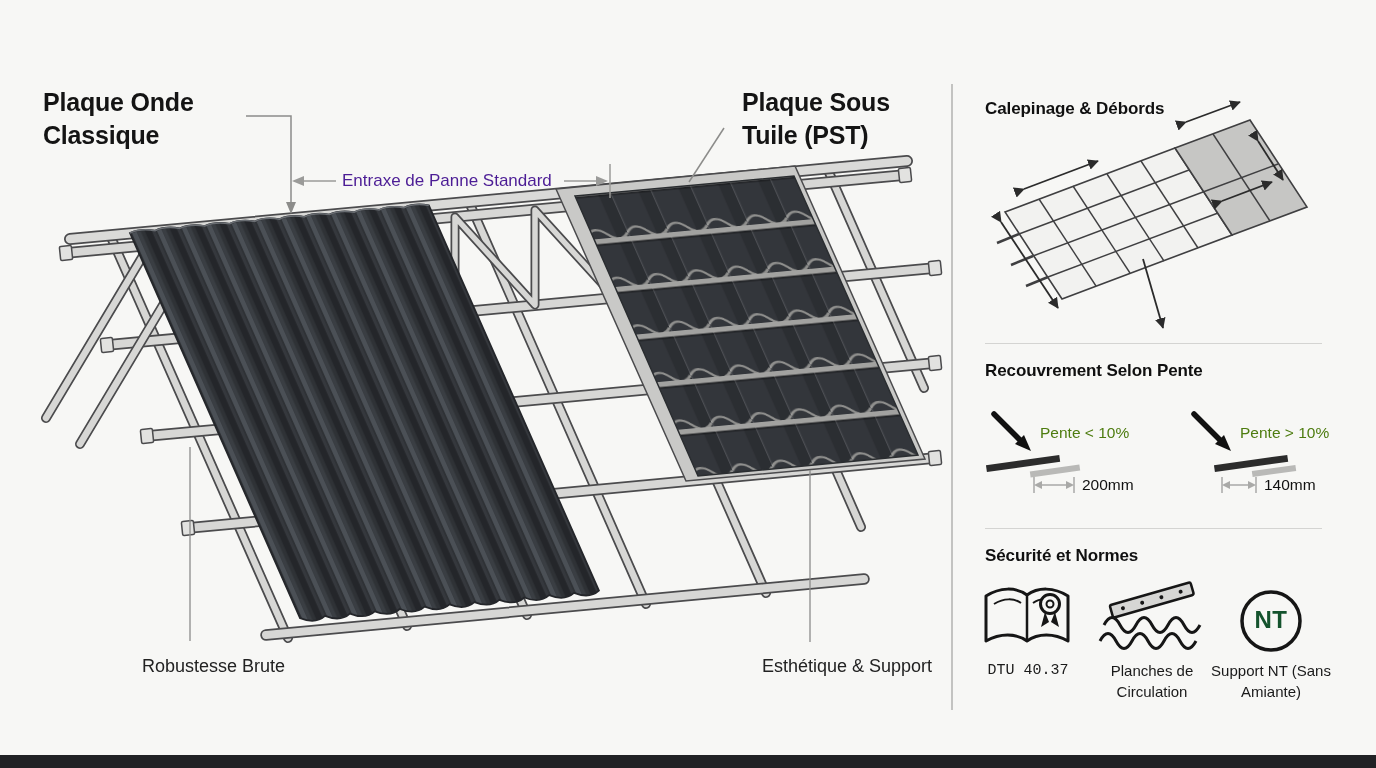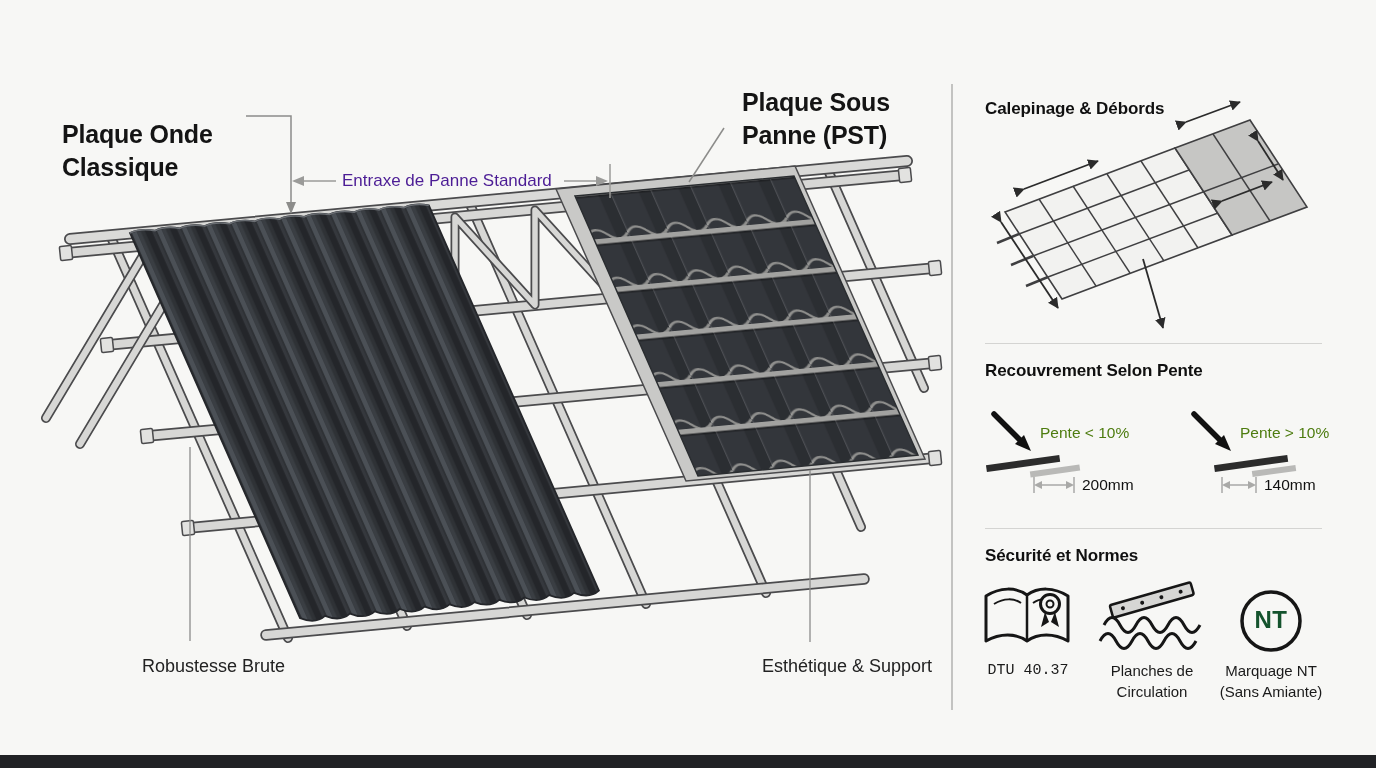--- a/index.html
+++ b/index.html
@@ -227,27 +227,27 @@
         <circle cx="1142" cy="600.5" r="2" fill="#161616" stroke="none"></circle>
         <circle cx="1162" cy="600.5" r="2" fill="#161616" stroke="none"></circle>
         <circle cx="1182" cy="600.5" r="2" fill="#161616" stroke="none"></circle>
       </g>
     </g>
     <g>
       <circle cx="1271" cy="621" r="29" fill="none" stroke="#161616" stroke-width="3.5"></circle>
     </g>
   </svg>
 
-  <div class="txt h-main" style="left:62px;top:86px;margin-top:32px;">
+  <div class="txt h-main" style="left:43px;top:86px;">
     <div>Plaque Onde</div>
     <div>Classique</div>
   </div>
   <div class="txt h-main" style="left:742px;top:86px;">
     <div>Plaque Sous</div>
-    <div>Panne (PST)</div>
+    <div>Tuile (PST)</div>
   </div>
   <div class="txt dim-label" style="left:342px;top:171px;">Entraxe de Panne Standard</div>
   <div class="txt caption-main" style="left:108px;top:656px;">Robustesse Brute</div>
   <div class="txt caption-main" style="left:728px;top:656px;">Esthétique &amp; Support</div>
 
   <div class="vdivider"></div>
   <div class="hdivider" style="top:343px;"></div>
   <div class="hdivider" style="top:528px;"></div>
 
   <div class="txt panel-h" style="left:985px;top:88px;margin-top:11px;">Calepinage &amp; Débords</div>
@@ -255,16 +255,16 @@
   <div class="txt panel-h" style="left:985px;top:361px;">Recouvrement Selon Pente</div>
   <div class="txt pente-label" style="left:1040px;top:424px;">Pente &lt; 10%</div>
   <div class="txt pente-value" style="left:1082px;top:476px;text-align:center;">200mm</div>
   <div class="txt pente-label" style="left:1240px;top:424px;">Pente &gt; 10%</div>
   <div class="txt pente-value" style="left:1264px;top:476px;">140mm</div>
 
   <div class="txt panel-h" style="left:985px;top:546px;">Sécurité et Normes</div>
   <div class="txt nt-text" style="left:1241px;top:606px;width:60px;">NT</div>
   <div class="txt icon-caption" style="left:978px;top:660px;width:100px;font-family:Liberation Mono, monospace;">DTU 40.37</div>
   <div class="txt icon-caption" style="left:1096px;top:660px;width:112px;">Planches de Circulation</div>
-  <div class="txt icon-caption" style="left:1210px;top:660px;width:122px;">Marquage NT (Sans Amiante)</div>
+  <div class="txt icon-caption" style="left:1210px;top:660px;width:122px;">Support NT (Sans Amiante)</div>
 
   <div class="footer-bar"></div>
 </div>
 
 </body></html>

